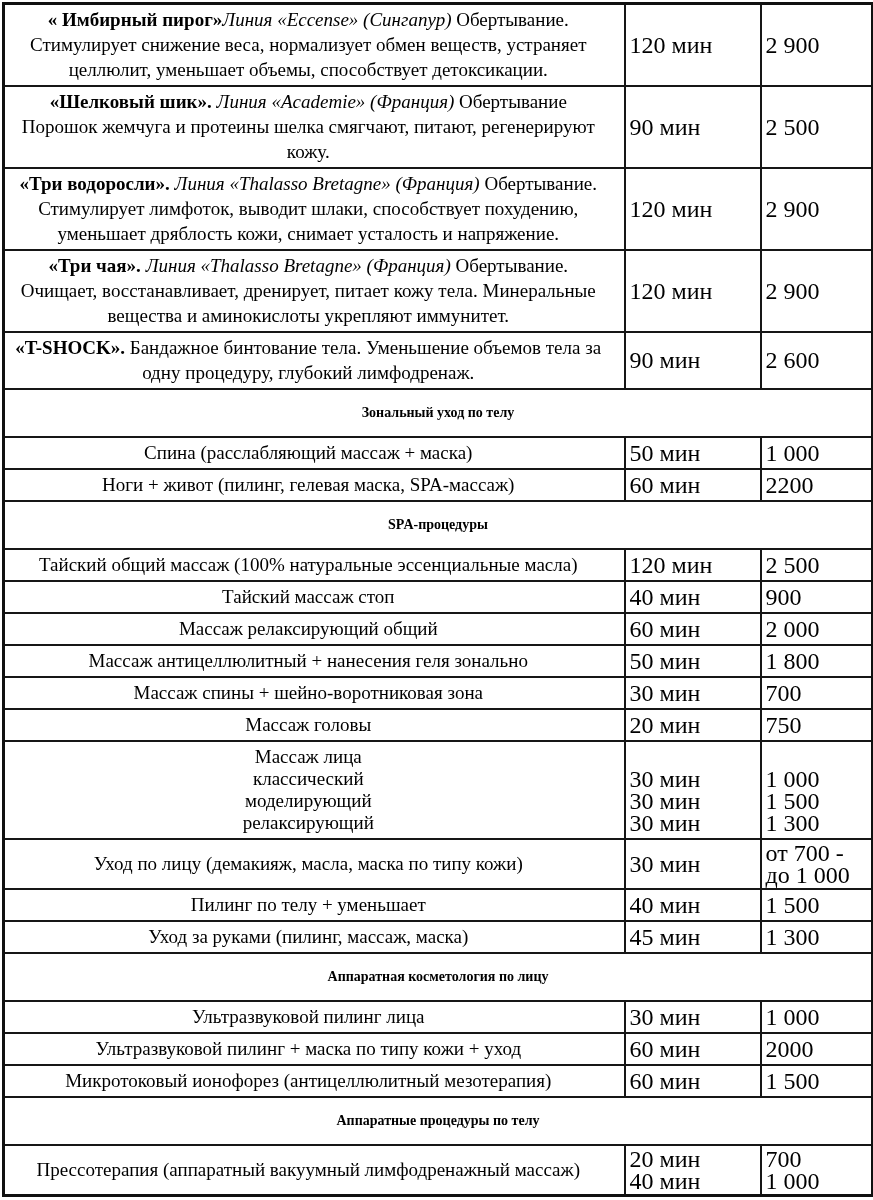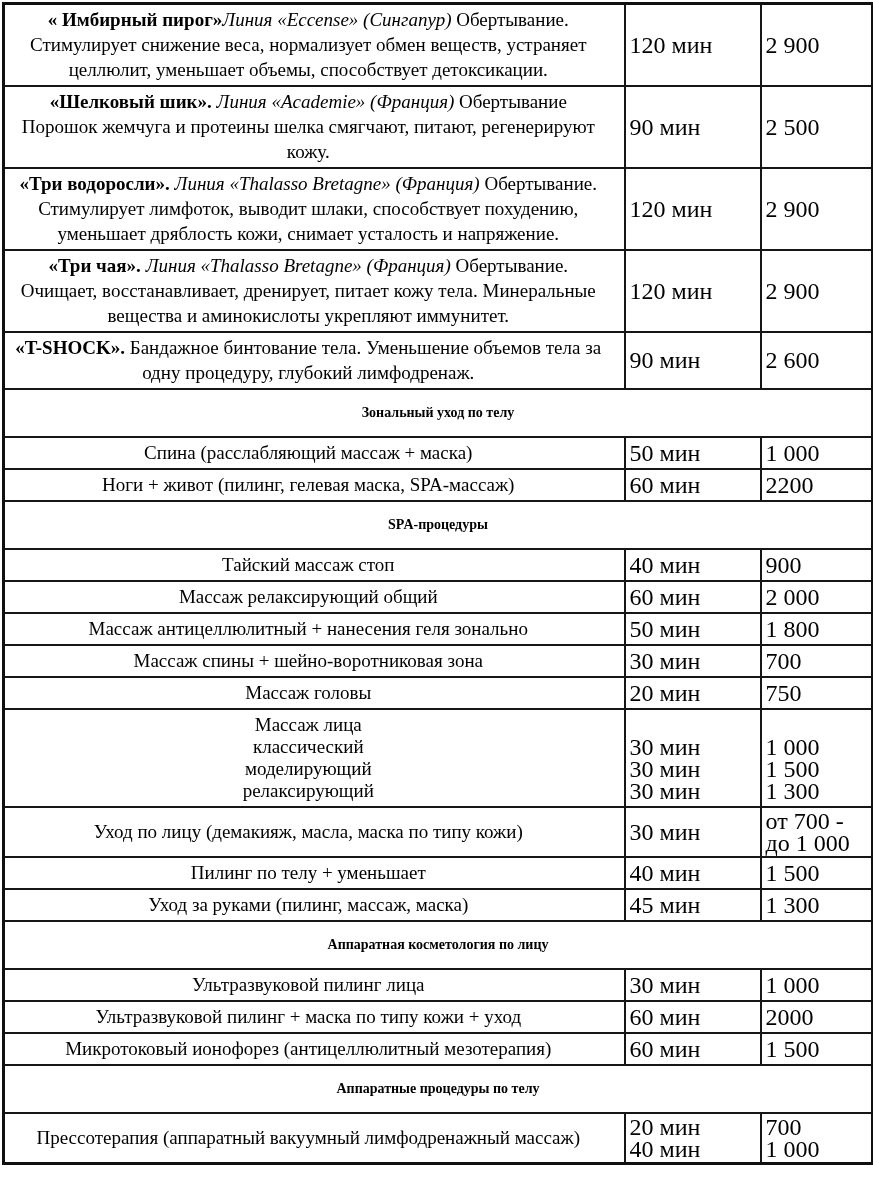--- a/index.html
+++ b/index.html
@@ -142,20 +142,31 @@
         </td>
         <td class="price-cell">
           <div class="vline">2200</div>
         </td>
       </tr>
       <tr class="section-row">
         <td colspan="3" class="section-cell">SPA-процедуры</td>
       </tr>
       <tr class="service-row">
         <td class="name-cell">
+          <div class="nline"><span class="seg-n">Тайский общий массаж (100% натуральные эссенциальные масла)</span></div>
+        </td>
+        <td class="dur-cell">
+          <div class="vline">120 мин</div>
+        </td>
+        <td class="price-cell">
+          <div class="vline">2 500</div>
+        </td>
+      </tr>
+      <tr class="service-row">
+        <td class="name-cell">
           <div class="nline"><span class="seg-n">Тайский массаж стоп</span></div>
         </td>
         <td class="dur-cell">
           <div class="vline">40 мин</div>
         </td>
         <td class="price-cell">
           <div class="vline">900</div>
         </td>
       </tr>
       <tr class="service-row">

